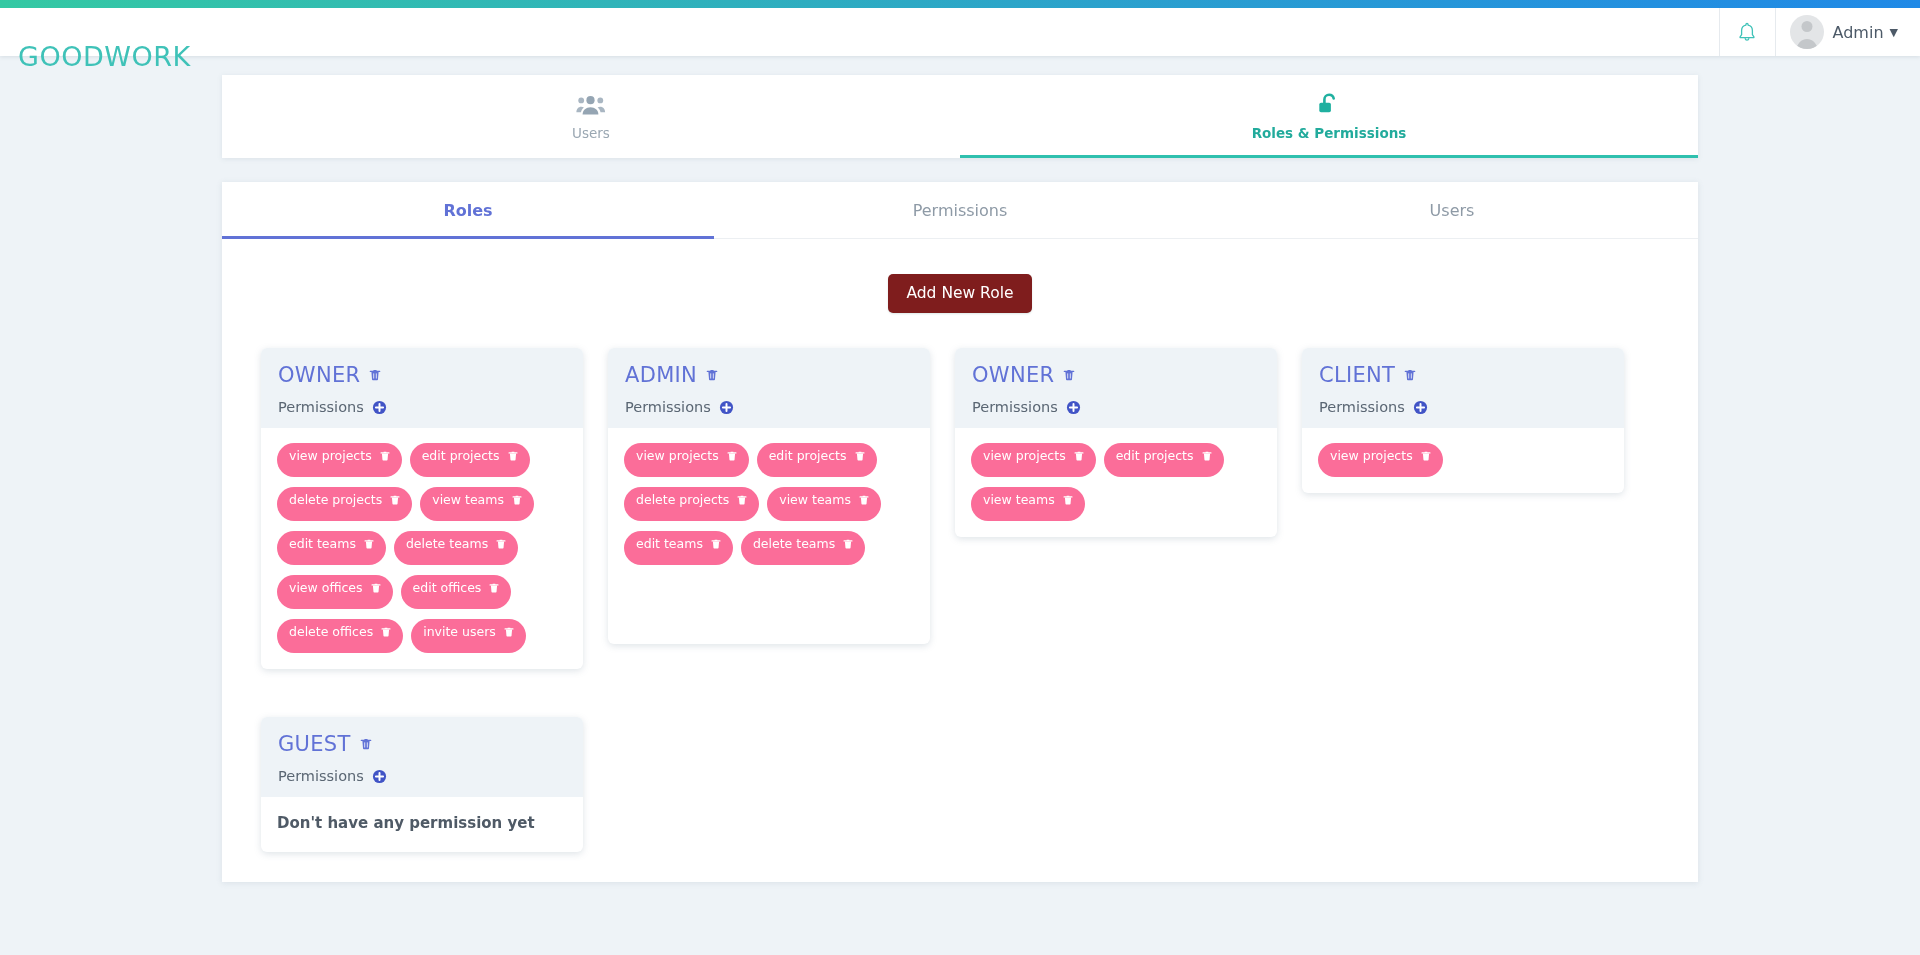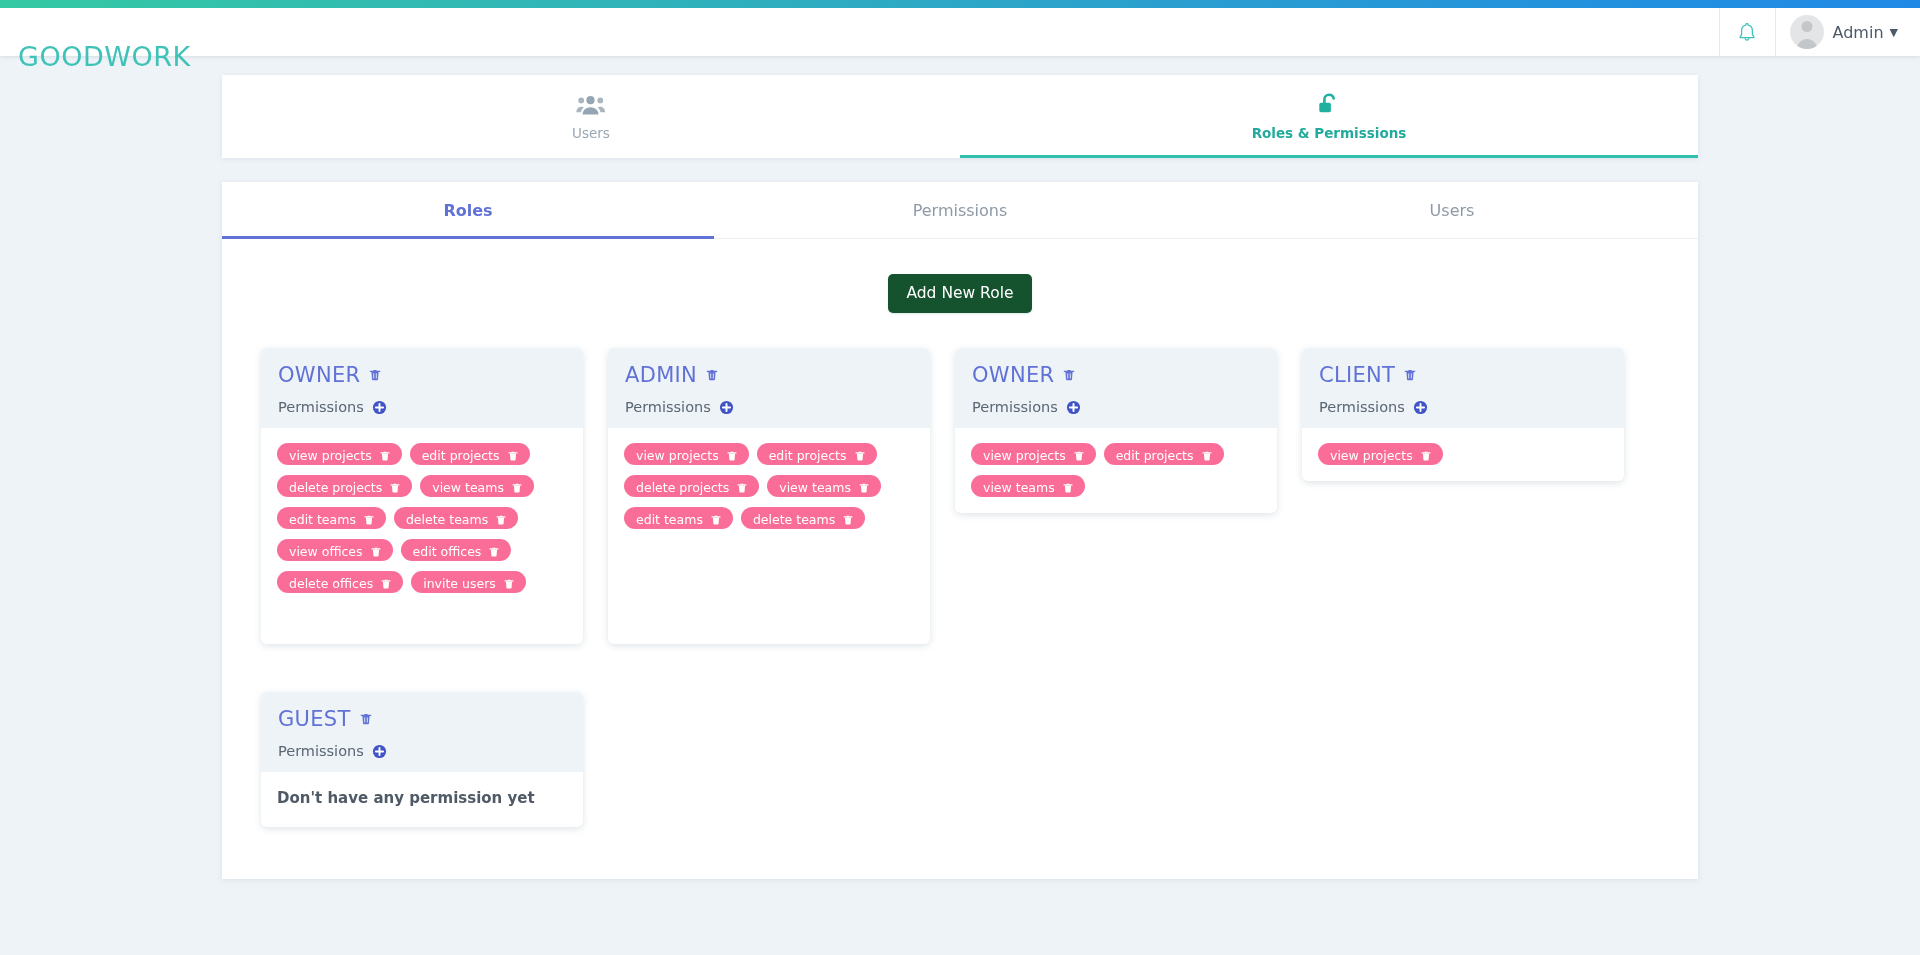--- a/index.html
+++ b/index.html
@@ -196,21 +196,21 @@
     background: #6172d6;
   }
 
   
   .addwrap {
     display: flex;
     justify-content: center;
     padding-top: 35px;
   }
   .add-btn {
-    background: #14532d;
+    background: #7f1d1d;
     color: #ffffff;
     border: none;
     border-radius: 5px;
     font-size: 15.5px;
     font-family: "DejaVu Sans", sans-serif;
     padding: 10px 18px 11px;
     cursor: pointer;
     box-shadow: 0 1px 2px rgba(60,120,115,0.18);
   }
 
@@ -266,21 +266,21 @@
     align-content: flex-start;
   }
   .pill {
     display: inline-flex;
     align-items: center;
     gap: 7px;
     background: #fb6d99;
     color: #ffffff;
     font-size: 12.5px;
     border-radius: 999px;
-    padding: 5px 11px 2px 12px;
+    padding: 5px 11px 14px 12px;
     white-space: nowrap;
     cursor: pointer;
   }
   .pill-trash { display: inline-flex; }
   .empty-msg {
     color: #4f5a66;
     font-size: 15px;
     font-weight: bold;
     padding: 2px 0 4px;
   }

